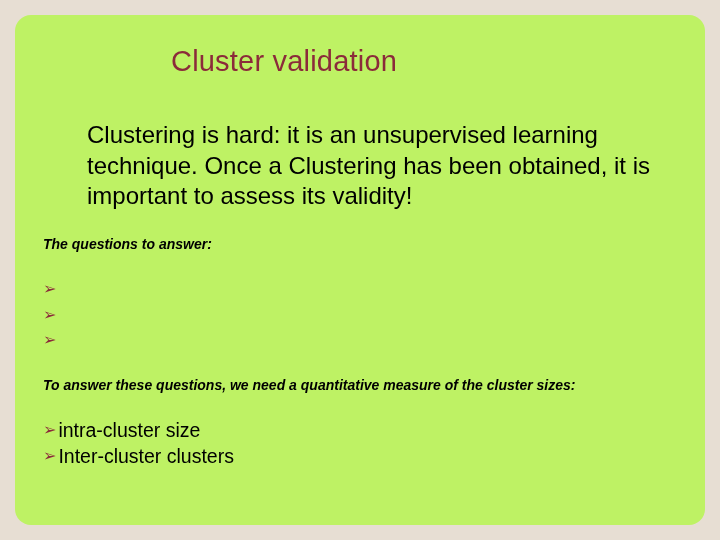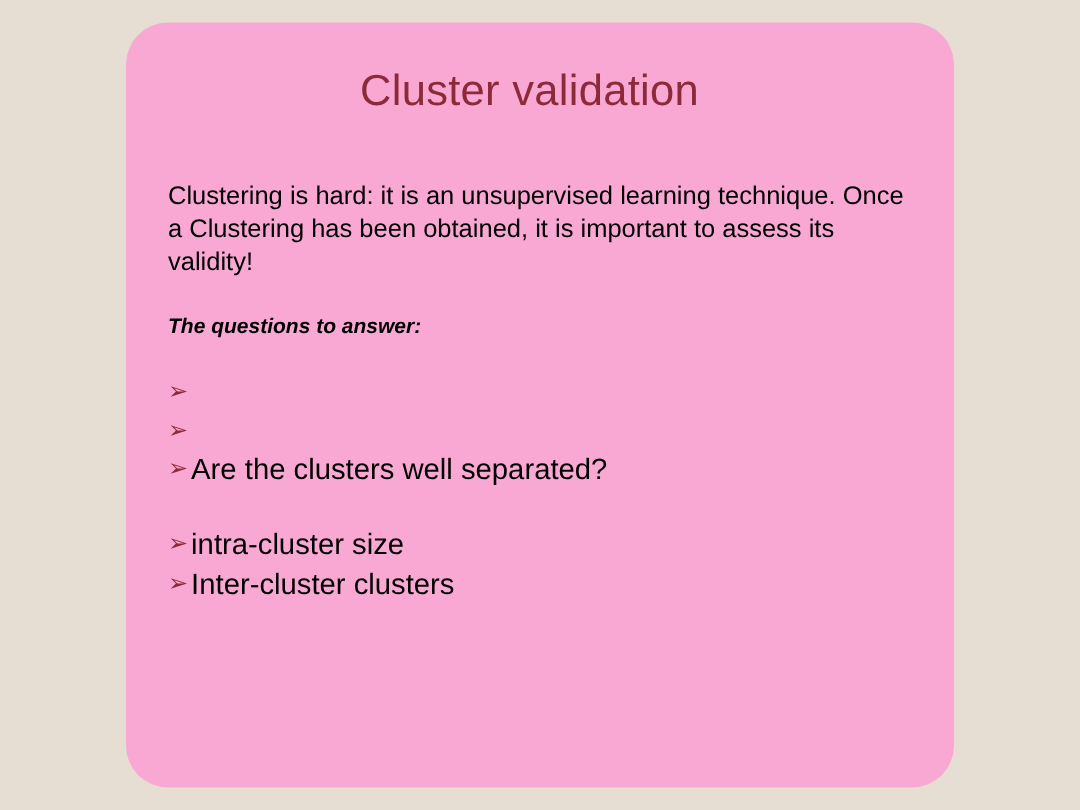--- a/index.html
+++ b/index.html
@@ -5,40 +5,41 @@
   * { box-sizing: border-box; margin: 0; padding: 0; }
   html, body { width: 720px; height: 540px; }
   body {
     background: #e7ded3;
     font-family: Arial, Helvetica, sans-serif;
     display: flex;
     align-items: center;
     justify-content: center;
   }
   .card {
-    width: 552px;
+    width: 690px;
     height: 510px;
-    background: #f9a8d4;
-    border-radius: 28px;
+    background: #bef264;
+    border-radius: 16px;
     padding: 30px 28px 30px 28px;
     position: relative;
   }
   .title {
     color: #8b2b3a;
     font-size: 29px;
     font-weight: 400;
     margin-left: 128px;
     margin-bottom: 42px;
     letter-spacing: 0.2px;
   }
   .para {
     color: #000;
-    font-size: 17px;
+    font-size: 24px;
     line-height: 1.28;
     margin-bottom: 24px;
+    margin-left: 44px;
   }
   .sub {
     color: #000;
     font-size: 14px;
     font-style: italic;
     font-weight: bold;
     margin-bottom: 22px;
     line-height: 1.28;
   }
   .list {
@@ -72,24 +73,24 @@
 
   <div class="list">
     <div class="li">
       <span class="bullet">➢</span>
     </div>
     <div class="li">
       <span class="bullet">➢</span>
     </div>
     <div class="li">
       <span class="bullet">➢</span>
-      <span>Are the clusters well separated?</span>
     </div>
   </div>
 
+  <p class="sub" style="white-space: pre-line;">To answer these questions, we need a quantitative measure  of the cluster sizes:</p>
 
   <div class="list">
     <div class="li">
       <span class="bullet">➢</span>
       <span>intra-cluster size</span>
     </div>
     <div class="li">
       <span class="bullet">➢</span>
       <span>Inter-cluster clusters</span>
     </div>

